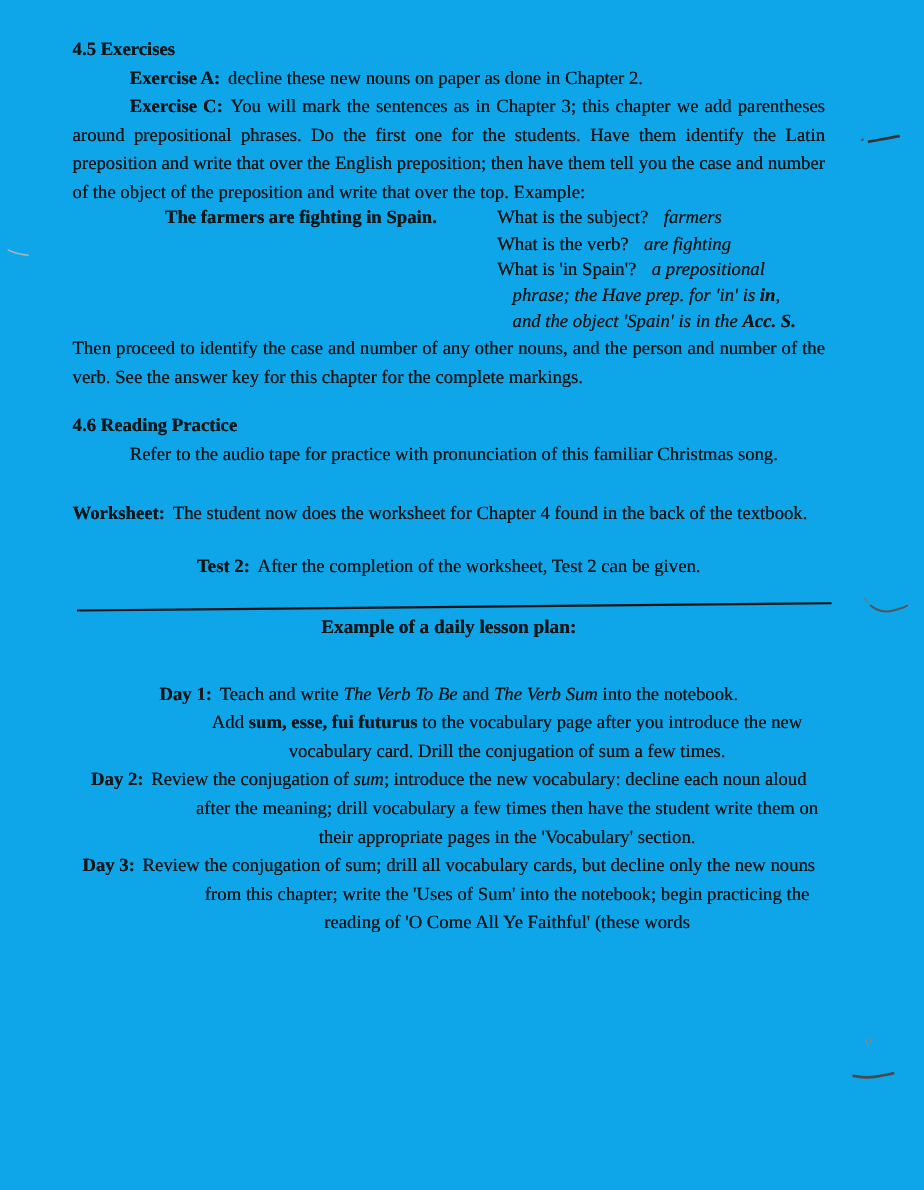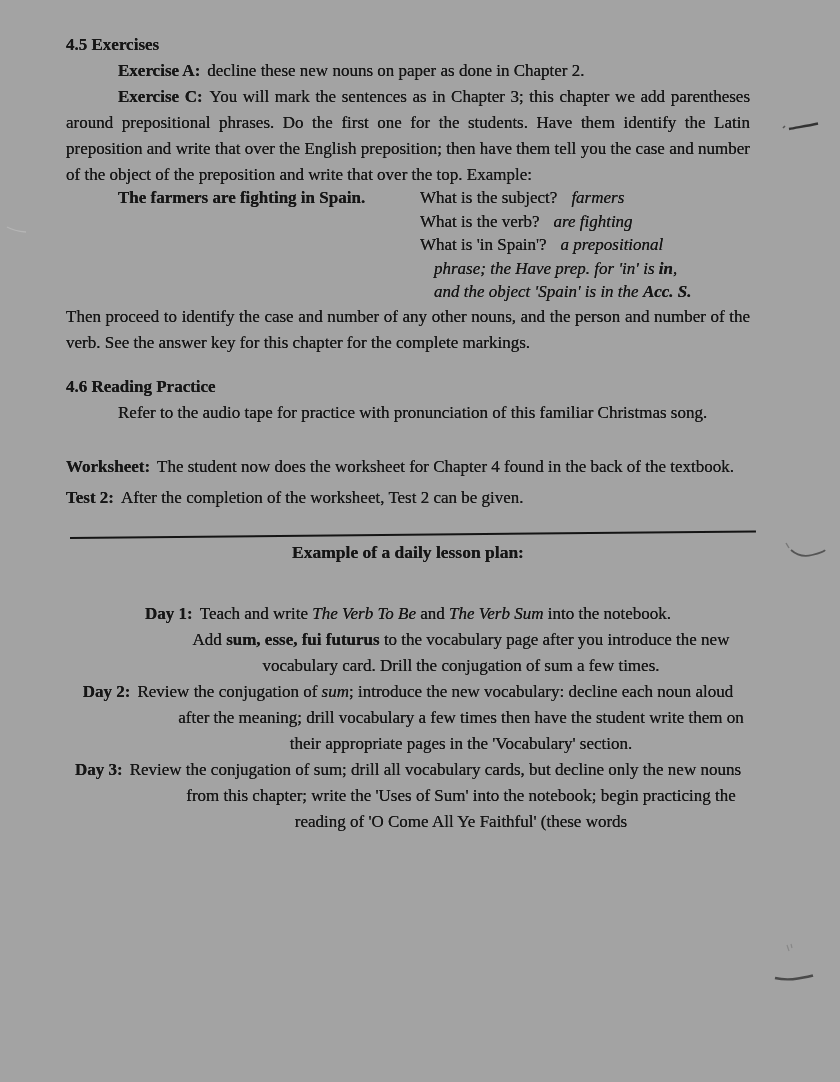--- a/index.html
+++ b/index.html
@@ -1,20 +1,20 @@
 <!DOCTYPE html>
 <html><head>
 <meta charset="utf-8">
 <style>
   html,body { margin:0; padding:0; background:#e8e8e8; }
   .page {
     position:relative;
     width:840px; height:1082px;
     margin:0 auto;
-    background:#a3a3a3;
+    background:#0ea5e9;
     overflow:hidden;
     font-family:"Liberation Serif", serif;
     color:#161616;
   }
   .content {
     position:absolute;
     left:66px; top:32px;
     width:684px;
     font-size:17px;
     line-height:26px;
@@ -23,28 +23,28 @@
   p, h3 { margin:0; padding:0; font-size:17px; font-weight:normal; }
   .b, .lbl, .sec-heading, .ex-sentence, .center-heading { font-weight:bold; }
   .it { font-style:italic; }
   .bit { font-style:italic; font-weight:bold; }
   .lbl { margin-right:7px; }
   .first-indent { text-indent:52px; }
   .just { text-align:justify; }
   .sec-heading { line-height:26px; }
 
   .example-row { display:flex; margin-top:-2px; margin-left:52px; line-height:23.5px; }
-  .ex-sentence { width:302px; flex:0 0 302px; }
+  .ex-sentence { width:302px; flex:0 0 302px;margin-left:32px; }
   .ex-qa { width:330px; }
   .qa-line .a { margin-left:14px; }
   .qa-cont { padding-left:14px; }
 
   .h46 { margin-top:18px; }
   .hang-ws { margin-top:28px; padding-left:110px; text-indent:-110px; }
-  .hang-test { margin-top:5px; padding-left:84px; text-indent:-84px; }
+  .hang-test { margin-top:22px; padding-left:84px; text-indent:-84px;text-align:center; }
 
   .rule {
     margin-top:26px; margin-left:4px;
     width:686px; height:0;
     border-top:2.5px solid #141414;
     transform:rotate(-0.55deg);
     transform-origin:left center;
   }
   .center-heading { text-align:center; font-size:17.5px; }
 

